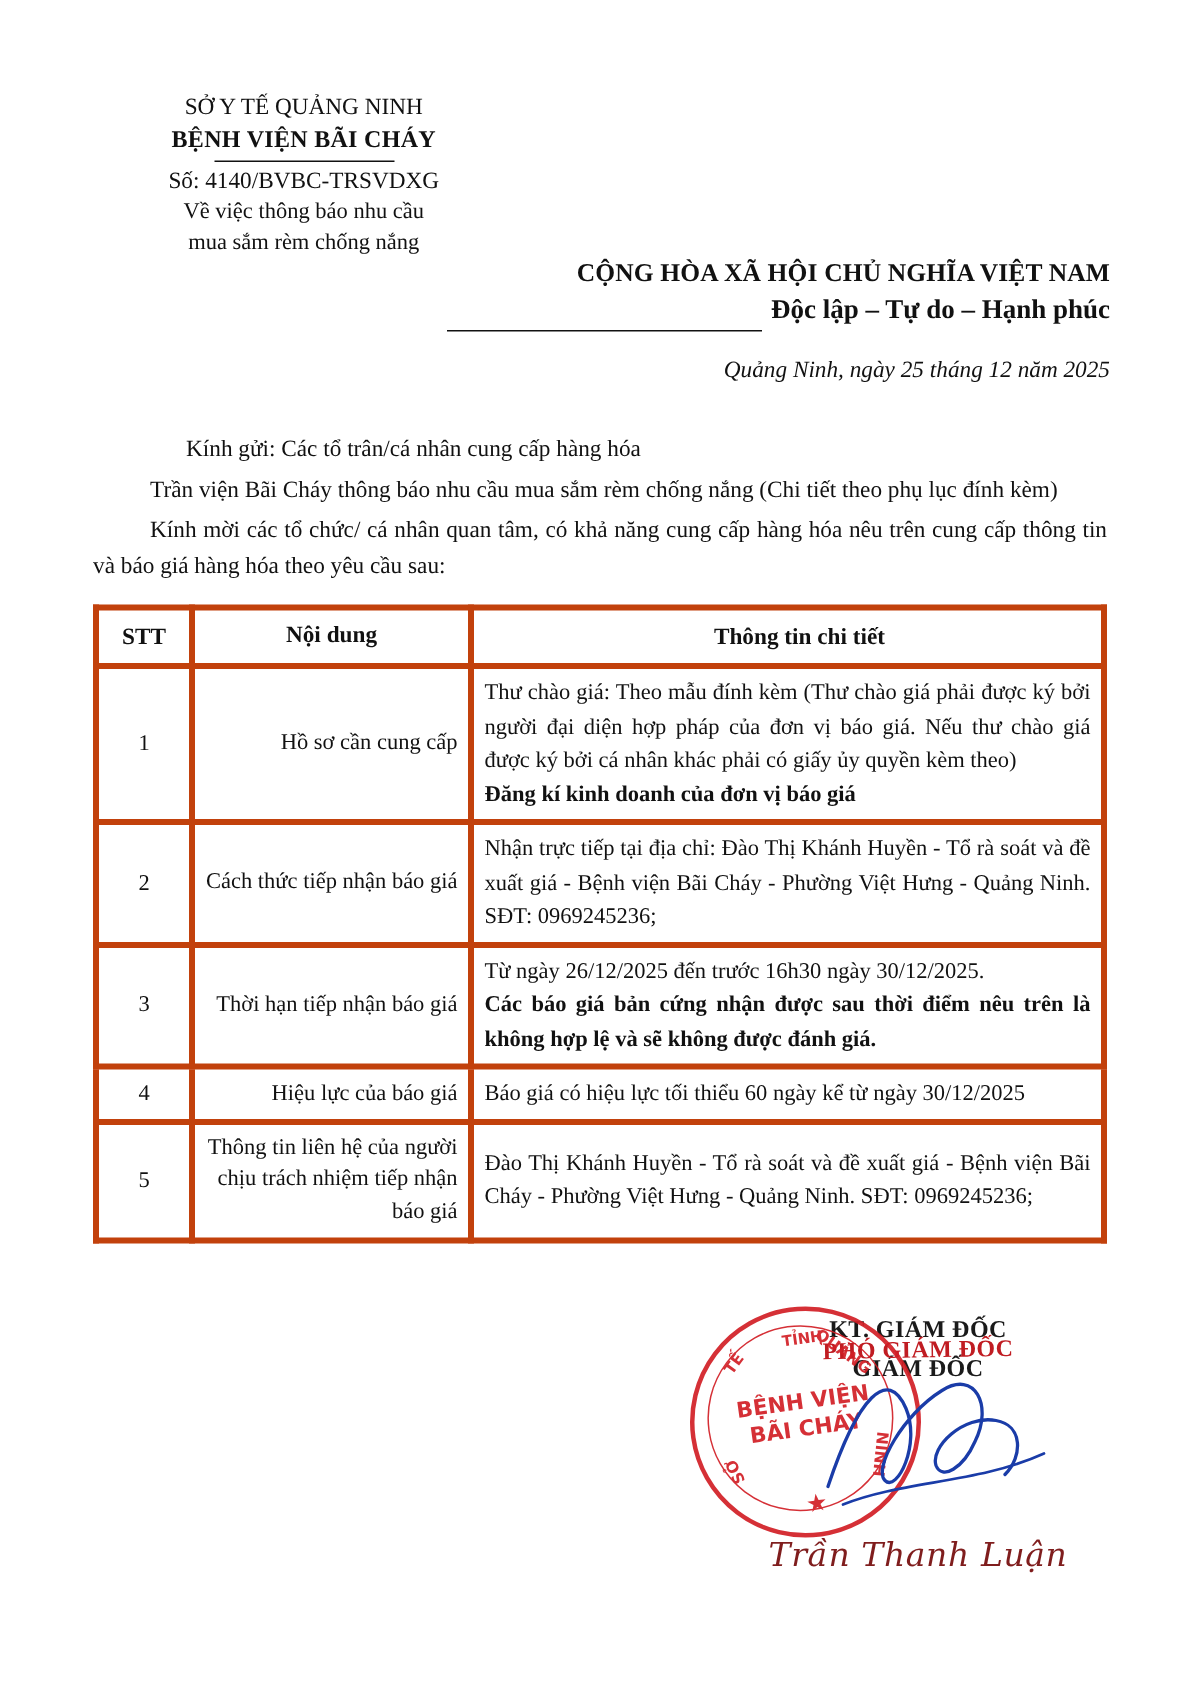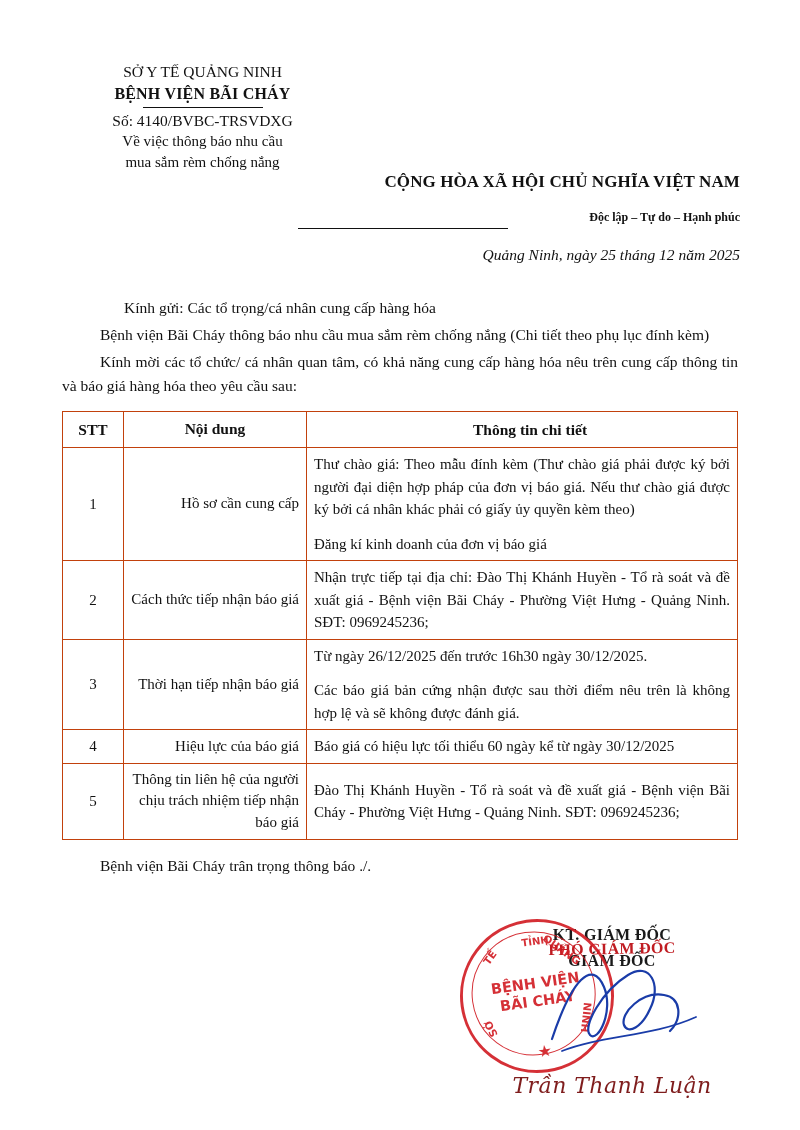--- a/index.html
+++ b/index.html
@@ -63,22 +63,22 @@
     font-size: 15px;
     padding-left: 6px;
   }
   .header-right .country {
     font-weight: bold;
     font-size: 17px;
     letter-spacing: .1px;
   }
   .header-right .motto {
     font-weight: bold;
-    font-size: 12px;
-    margin-top: 18px;
+    font-size: 18px;
+    margin-top: 4px;
   }
   .header-right .underline-motto {
     width: 210px;
     height: 1px;
     background: #111;
     margin: 3px auto 0 auto;
   }
   .header-right .place-date {
     font-style: italic;
     font-size: 15.5px;
@@ -104,35 +104,35 @@
   }
 
   
   table.info {
     width: 100%;
     border-collapse: collapse;
     margin-top: 14px;
     font-size: 15px;
   }
   table.info th, table.info td {
-    border: 1px solid #c2410c;
+    border: 4px solid #c2410c;
     padding: 5px 7px;
     vertical-align: middle;
   }
   table.info thead th {
     text-align: center;
     font-weight: bold;
     font-size: 15.5px;
     padding: 6px 4px;
   }
   .col-stt { width: 46px; text-align: center; }
   .col-noidung { width: 168px; text-align: right; line-height: 1.45; }
   .col-detail { text-align: justify; line-height: 1.5; }
   .col-detail p { margin: 0; }
-  .col-detail p + p { margin-top: 12px; }
+  .col-detail p + p { margin-top: 0; font-weight: bold; }
 
   
   .closing {
     margin-top: 14px;
     text-indent: 38px;
     font-size: 15.5px;
   }
 
   
   .sign-zone {
@@ -268,22 +268,22 @@
     </div>
     <div class="header-right">
       <div class="country">CỘNG HÒA XÃ HỘI CHỦ NGHĨA VIỆT NAM</div>
       <div class="motto">Độc lập – Tự do – Hạnh phúc</div>
       <div class="underline-motto"></div>
       <div class="place-date">Quảng Ninh, ngày 25 tháng 12 năm 2025</div>
     </div>
   </div>
 
   <div class="body">
-    <div class="recipient">Kính gửi: Các tổ trọng/cá nhân cung cấp hàng hóa</div>
-    <div class="para">Bệnh viện Bãi Cháy thông báo nhu cầu mua sắm rèm chống nắng (Chi tiết theo phụ lục đính kèm)</div>
+    <div class="recipient">Kính gửi: Các tổ trân/cá nhân cung cấp hàng hóa</div>
+    <div class="para">Trần viện Bãi Cháy thông báo nhu cầu mua sắm rèm chống nắng (Chi tiết theo phụ lục đính kèm)</div>
     <div class="para">Kính mời các tổ chức/ cá nhân quan tâm, có khả năng cung cấp hàng hóa nêu trên cung cấp thông tin và báo giá hàng hóa theo yêu cầu sau:</div>
 
     <table class="info">
       <thead>
         <tr>
           <th class="col-stt">STT</th>
           <th class="col-noidung">Nội dung</th>
           <th class="col-detail" style="text-align:center;padding-left:20px;">Thông tin chi tiết</th>
         </tr>
       </thead>
@@ -321,21 +321,20 @@
         <tr>
           <td class="col-stt">5</td>
           <td class="col-noidung">Thông tin liên hệ của người chịu trách nhiệm tiếp nhận báo giá</td>
           <td class="col-detail">
             <p>Đào Thị Khánh Huyền - Tổ rà soát và đề xuất giá - Bệnh viện Bãi Cháy - Phường Việt Hưng - Quảng Ninh. SĐT: 0969245236;</p>
           </td>
         </tr>
       </tbody>
     </table>
 
-    <div class="closing">Bệnh viện Bãi Cháy trân trọng thông báo ./.</div>
 
     <div class="sign-zone">
 
 
       <div class="signer">
         <div class="kt">KT. GIÁM ĐỐC</div>
         <div class="gd">GIÁM ĐỐC</div>
         <div class="name">Trần Thanh Luận</div>
       </div>
 

